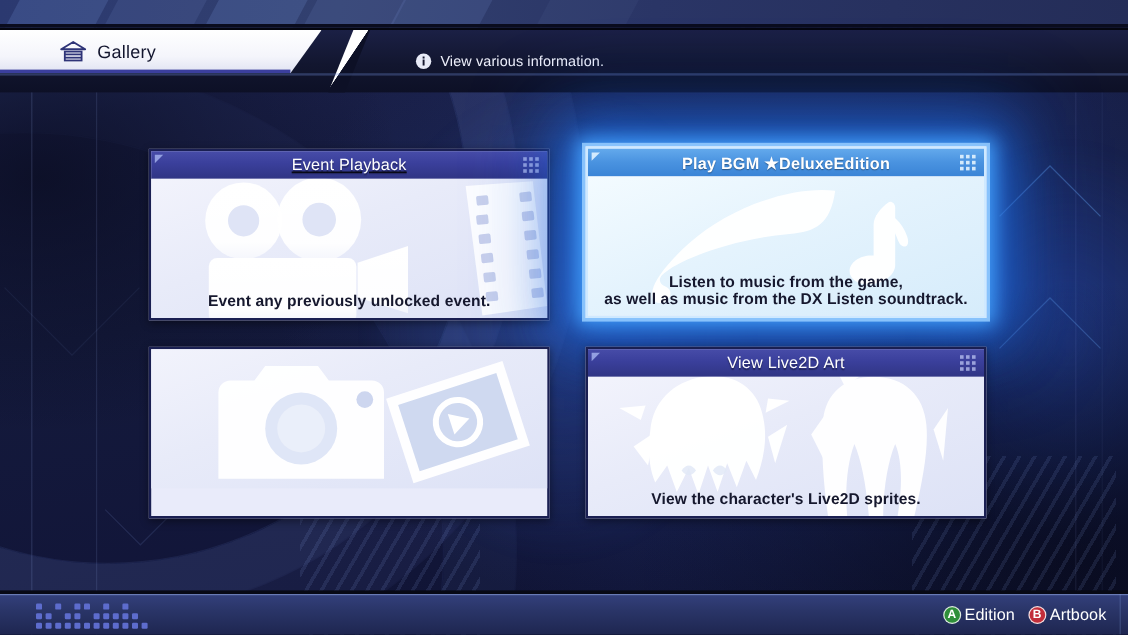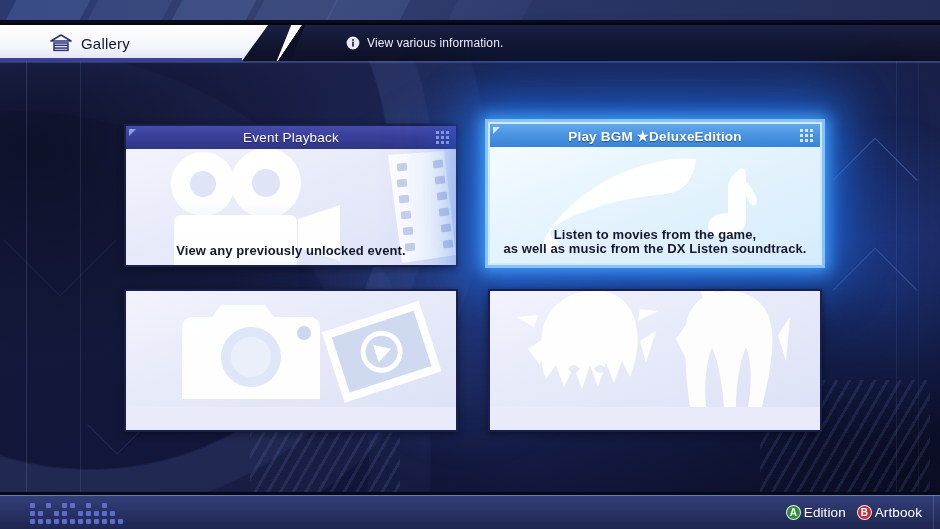--- a/index.html
+++ b/index.html
@@ -92,21 +92,21 @@
     position: absolute; left: 0; right: 0; bottom: 0; height: 3px;
     background: #0a0c1e;
   }
   #top-edge-line {
     position: absolute; left: 0; top: 23px; width: 940px; height: 2px;
     background: #05060f;
   }
 
   
   #header {
-    position: absolute; left: 0; top: 25px; width: 940px; height: 36px;
+    position: absolute; left: 0; top: 25px; width: 940px; height: 52px;
     background: linear-gradient(180deg, #1b2045 0%, #12162f 55%, #0d1026 100%);
     display: flex; align-items: stretch; gap: 24px;
   }
   #tab-gallery {
     position: relative;
     width: 268px; height: 36px;
     background: linear-gradient(180deg, #ffffff 0%, #f4f5fb 62%, #dfe2f2 100%);
     display: flex; align-items: center;
     padding-left: 50px;
     clip-path: polygon(0 0, 100% 0, calc(100% - 26px) 100%, 0 100%);
@@ -138,21 +138,21 @@
   
   #card-grid { position: absolute; left: 0; top: 62px; width: 940px; height: 430px; }
 
   .card {
     position: absolute;
     width: 334px; height: 143px;
     background: #e9ebfa;
     border: 2px solid #1a1f52;
     box-shadow: 0 2px 7px rgba(0,0,0,0.45);
   }
-  .card.pos-tl { left: 124px; top: 62px; }
+  .card.pos-tl { left: 124px; top: 62px; text-decoration: underline; }
   .card.pos-tr { left: 488px; top: 60px; }
   .card.pos-bl { left: 124px; top: 227px; }
   .card.pos-br { left: 488px; top: 227px; }
 
   .card.selected {
     border-color: #cfe9ff;
     box-shadow:
       0 0 0 3px rgba(150,205,255,0.85),
       0 0 14px 7px rgba(70,165,255,0.85),
       0 0 40px 18px rgba(35,120,240,0.65),
@@ -357,21 +357,21 @@
                 <rect x="309" y="27" width="10" height="8" rx="1.5" transform="rotate(-6 314 31)"></rect>
                 <rect x="311" y="43" width="10" height="8" rx="1.5" transform="rotate(-6 316 47)"></rect>
                 <rect x="313" y="59" width="10" height="8" rx="1.5" transform="rotate(-6 318 63)"></rect>
                 <rect x="315" y="75" width="10" height="8" rx="1.5" transform="rotate(-6 320 79)"></rect>
                 <rect x="317" y="91" width="10" height="8" rx="1.5" transform="rotate(-6 322 95)"></rect>
               </g>
             </g>
           </svg>
         </div>
         <div class="card-desc">
-          <span>View any previously unlocked event.</span>
+          <span>Event any previously unlocked event.</span>
         </div>
       </div>
     </div>
 
     <div class="card pos-tr selected">
       <div class="card-title">
         <span class="corner-mark"></span>
         <span class="card-title-text">Play BGM ★DeluxeEdition</span>
         <span class="dot-grid">
             <i></i>
@@ -390,21 +390,21 @@
           <svg viewBox="0 0 334 116" width="334" height="116" aria-hidden="true">
             <path d="M206 12 C172 8 120 24 84 56 C66 72 56 86 54 94 C51 104 58 108 65 104 C70 101 70 94 65 92 C60 90 58 86 62 82 C74 70 120 52 168 48 C190 46 202 40 206 12 Z" fill="#ffffff" opacity="0.95"></path>
             <path d="M200 14 C176 12 132 28 100 56 L200 56 Z" fill="#ffffff" opacity="0.0"></path>
             <g fill="#ffffff" opacity="0.95">
               <path d="M250 22 C252 20 256 22 256 26 L256 74 C256 82 246 90 234 90 C224 90 218 85 218 79 C218 71 228 65 238 66 L238 40 C238 34 244 26 250 22 Z"></path>
               <path d="M244 28 C252 30 262 38 266 50 C268 56 266 60 262 58 C258 56 258 50 254 44 C250 38 244 34 240 33 Z"></path>
             </g>
           </svg>
         </div>
         <div class="card-desc">
-          <span class="l2">Listen to movies from the game,</span>
+          <span class="l2">Listen to music from the game,</span>
           <span class="l2">as well as music from the DX Listen soundtrack.</span>
         </div>
       </div>
     </div>
 
     <div class="card pos-bl">
       <div class="card-body">
         <div class="card-art">
           <svg viewBox="0 0 334 116" width="334" height="116" aria-hidden="true">
             <path d="M56 26 h30 l9 -12 h44 l9 12 h36 a10 10 0 0 1 10 10 v72 h-138 v-72 a10 10 0 0 1 10 -10 Z" fill="#ffffff" opacity="0.95"></path>
@@ -417,20 +417,35 @@
               <circle cx="256" cy="61" r="21" fill="#ffffff"></circle>
               <circle cx="256" cy="61" r="16" fill="#cfd9f0"></circle>
               <path d="M250 52 L266 61 L250 70 Z" fill="#ffffff"></path>
             </g>
           </svg>
         </div>
       </div>
     </div>
 
     <div class="card pos-br">
+      <div class="card-title">
+        <span class="corner-mark"></span>
+        <span class="card-title-text">View Live2D Art</span>
+        <span class="dot-grid">
+            <i></i>
+            <i></i>
+            <i></i>
+            <i></i>
+            <i></i>
+            <i></i>
+            <i></i>
+            <i></i>
+            <i></i>
+          </span>
+      </div>
       <div class="card-body">
         <div class="card-art">
           <svg viewBox="0 0 334 116" width="334" height="116" aria-hidden="true">
             <g fill="#ffffff" opacity="0.96">
               <path d="M52 44 C54 22 70 4 96 0 C122 -4 142 10 146 34 C150 52 146 70 140 86
                        L132 70 L124 92 L116 72 L108 96 L100 74 L92 98 L84 76 L74 96 L66 74 L56 88
                        C50 74 50 58 52 44 Z"></path>
               <path d="M38 58 L56 46 L50 74 Z"></path>
               <path d="M150 50 L166 40 L156 72 Z"></path>
               <path d="M44 36 L26 26 L48 24 Z"></path>
@@ -444,20 +459,23 @@
               <path d="M196 36 C198 14 214 0 238 0 C264 0 280 16 282 40 C284 62 278 90 272 116
                        L258 116 C262 92 262 70 256 56 C250 70 246 94 246 116 L234 116
                        C232 92 228 70 222 56 C216 72 214 94 216 116 L200 116
                        C196 88 194 58 196 36 Z"></path>
               <path d="M186 48 L200 28 L198 72 Z"></path>
               <path d="M288 44 L300 26 L296 70 Z"></path>
               <path d="M214 8 L206 -8 L226 0 Z"></path>
             </g>
           </svg>
         </div>
+        <div class="card-desc">
+          <span>View the character's Live2D sprites.</span>
+        </div>
       </div>
     </div>
 
   </div>
 
   <div id="footer-gap"></div>
   <div id="footer">
     <div id="footer-topline"></div>
     <div id="footer-dots">
       <i></i>

